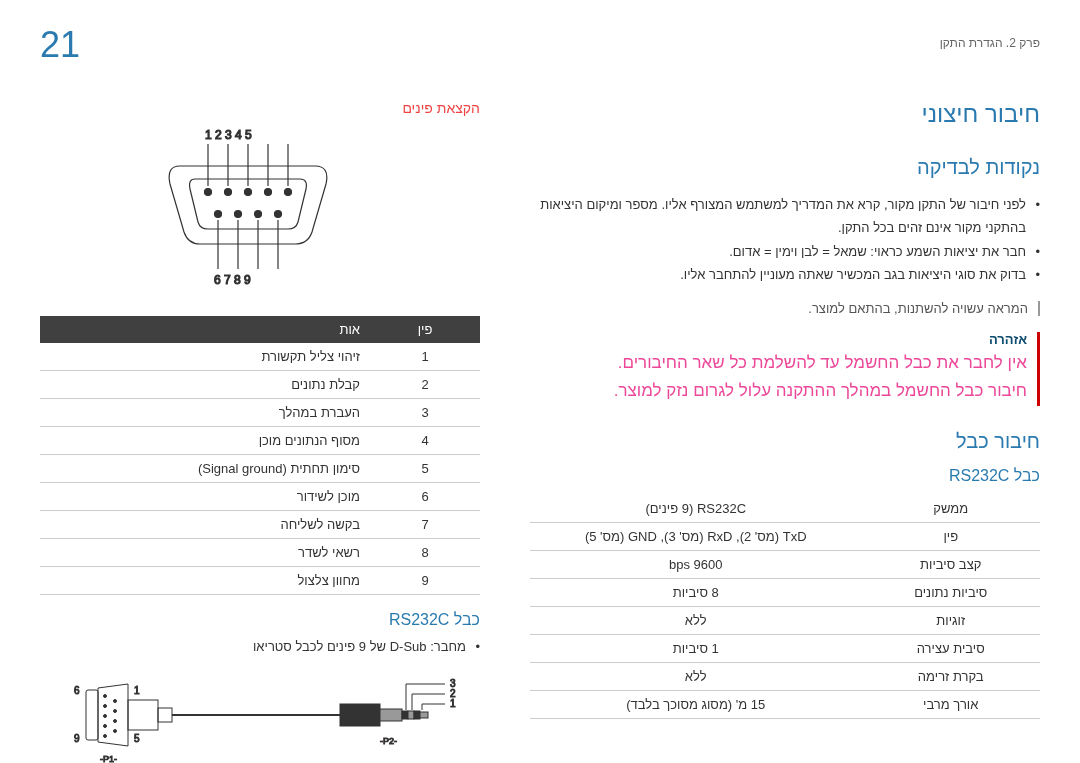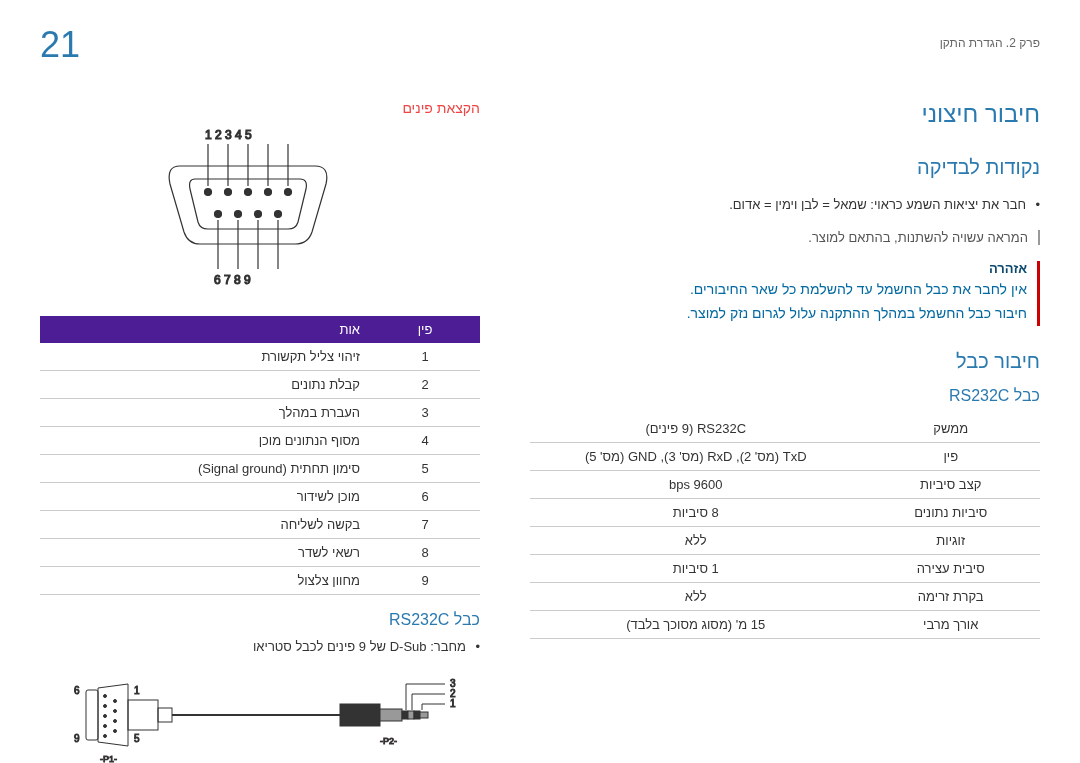--- a/index.html
+++ b/index.html
@@ -11,51 +11,54 @@
 .col-left { width: 440px; }
 .main-title { font-size: 24px; color: #2a7ab0; font-weight: 400; margin-bottom: 28px; }
 .sub-title { font-size: 20px; color: #2a7ab0; font-weight: 400; margin-bottom: 14px; }
 .bullet-list { list-style: none; margin-bottom: 14px; }
 .bullet-list li { font-size: 13px; color: #333; line-height: 1.8; padding-right: 14px; position: relative; }
 .bullet-list li::before { content: "•"; position: absolute; right: 0; }
 .note-line { border-right: 2px solid #999; padding-right: 10px; margin-bottom: 16px; }
 .note-line p { font-size: 13px; color: #555; }
 .warning-box { border-right: 3px solid #c00; padding-right: 10px; margin-bottom: 24px; }
 .warning-title { color: #0c4a6e; font-size: 13px; font-weight: bold; margin-bottom: 2px; }
-.warning-box p { font-size: 14px; color: #0369a1; line-height: 1.7; }
+.warning-box p { font-size: 17px; color: #ec4899; line-height: 1.7; }
 .cable-title { font-size: 16px; color: #2a7ab0; margin-bottom: 10px; margin-top: 6px; }
 .spec-table { width: 100%; border-collapse: collapse; font-size: 13px; }
 .spec-table td { padding: 6px 10px; border-bottom: 1px solid #ccc; text-align: center; }
 .spec-table td:first-child { width: 35%; font-weight: 500; }
 .pin-header { font-size: 14px; color: #ef4444; margin-bottom: 8px; text-align: right; font-weight: 500; }
 .connector-diagram { text-align: center; margin-bottom: 18px; }
 .connector-diagram svg { direction: ltr; }
 .pin-table { width: 100%; border-collapse: collapse; font-size: 13px; }
-.pin-table thead td { background: #4c1d95; color: #fff; padding: 6px 10px; text-align: center; }
+.pin-table thead td { background: #404040; color: #fff; padding: 6px 10px; text-align: center; }
 .pin-table tbody td { padding: 6px 10px; border-bottom: 1px solid #ccc; text-align: center; }
 .pin-table td:last-child { text-align: right; }
 .cable-diagram { text-align: center; margin-top: 10px; direction: ltr; }
 .cable-note { list-style: none; margin-top: 6px; margin-bottom: 8px; }
 .cable-note li { font-size: 13px; color: #333; padding-right: 14px; position: relative; }
 .cable-note li::before { content: "•"; position: absolute; right: 0; }
 </style>
 </head>
 <body>
 
 <div class="page-number">21</div>
 <div class="chapter-label">פרק 2. הגדרת התקן</div>
 
 <div class="content">
 
   <div class="col-right">
     <h1 class="main-title">חיבור חיצוני</h1>
 
     <h2 class="sub-title">נקודות לבדיקה</h2>
     <ul class="bullet-list">
+      <li>לפני חיבור של התקן מקור, קרא את המדריך למשתמש המצורף אליו.
+מספר ומיקום היציאות בהתקני מקור אינם זהים בכל התקן.</li>
       <li>חבר את יציאות השמע כראוי: שמאל = לבן וימין = אדום.</li>
+      <li>בדוק את סוגי היציאות בגב המכשיר שאתה מעוניין להתחבר אליו.</li>
     </ul>
     <div class="note-line">
       <p>המראה עשויה להשתנות, בהתאם למוצר.</p>
     </div>
 
     <div class="warning-box">
       <div class="warning-title">אזהרה</div>
       <p>אין לחבר את כבל החשמל עד להשלמת כל שאר החיבורים.</p>
       <p>חיבור כבל החשמל במהלך ההתקנה עלול לגרום נזק למוצר.</p>
     </div>

